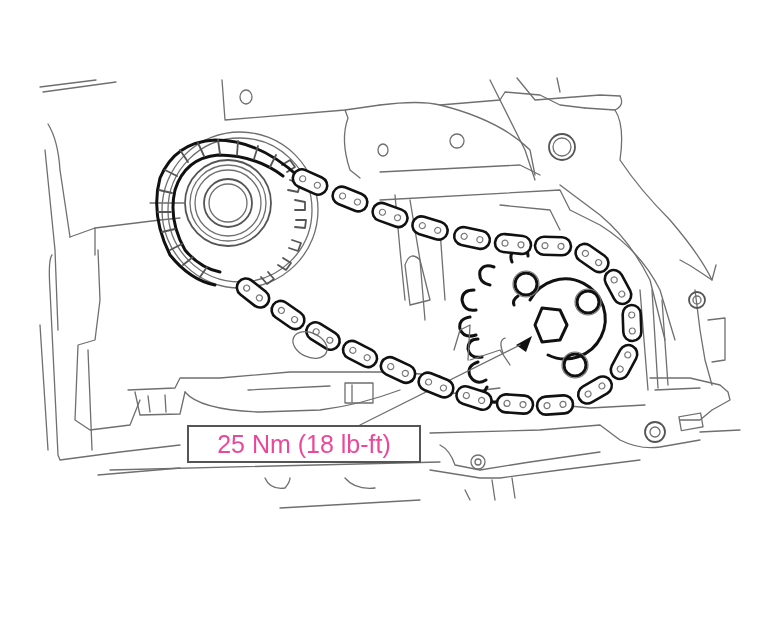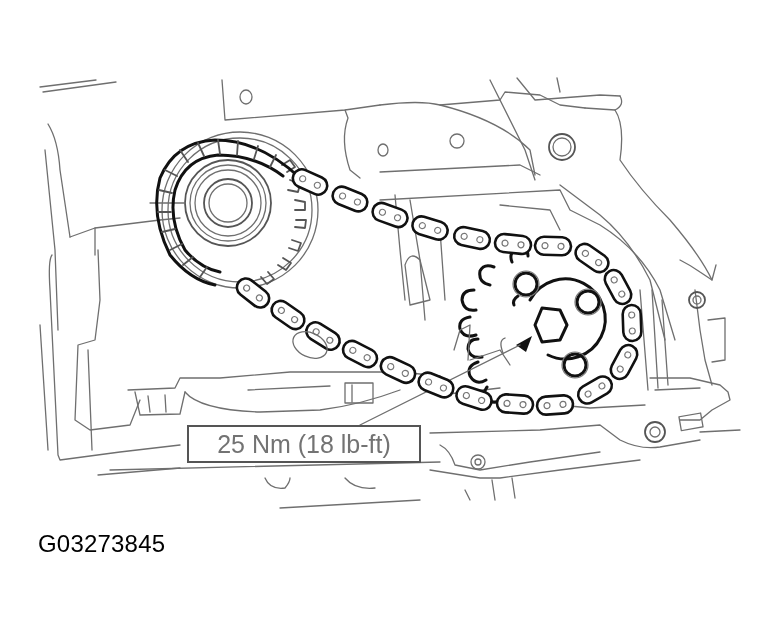--- a/index.html
+++ b/index.html
@@ -23,21 +23,21 @@
     width: 234px;
     height: 38px;
     border: 2px solid #555555;
     background: #ffffff;
     box-sizing: border-box;
     display: flex;
     align-items: center;
     justify-content: center;
     font-family: "Liberation Sans", sans-serif;
     font-size: 25px;
-    color: #737373;
+    color: #ec4899;
     white-space: nowrap;
   }
   .figure-id {
     position: absolute;
     left: 38px;
     top: 530px;
     font-family: "Liberation Sans", sans-serif;
     font-size: 24px;
     color: #000000;
     letter-spacing: 0.2px;
@@ -307,14 +307,13 @@
             <circle class="pin" cx="-8" cy="0" r="3"></circle>
             <circle class="pin" cx="8" cy="0" r="3"></circle>
           </g>
       </g>
       <ellipse class="thin" cx="310" cy="345" rx="18" ry="12" transform="rotate(25 310 345)"></ellipse>
     </g>
   </svg>
 
   <div class="callout">25 Nm (18 lb-ft)</div>
 
-  <div class="figure-id">G03273845</div>
 </div>
 
 </body></html>

